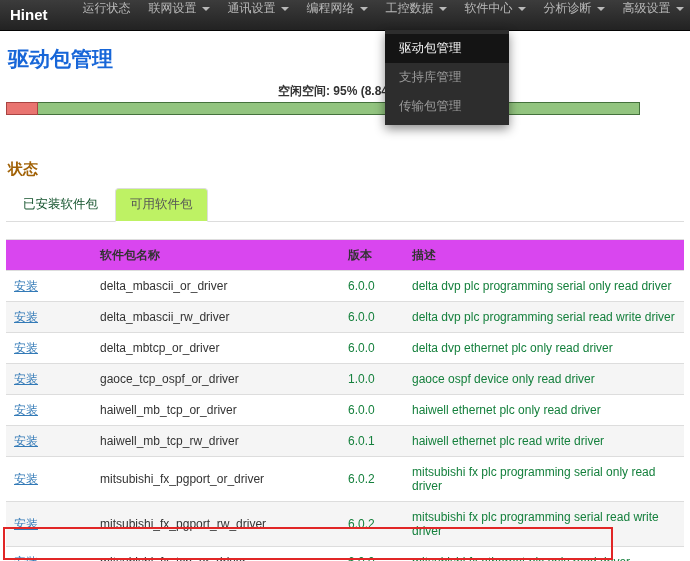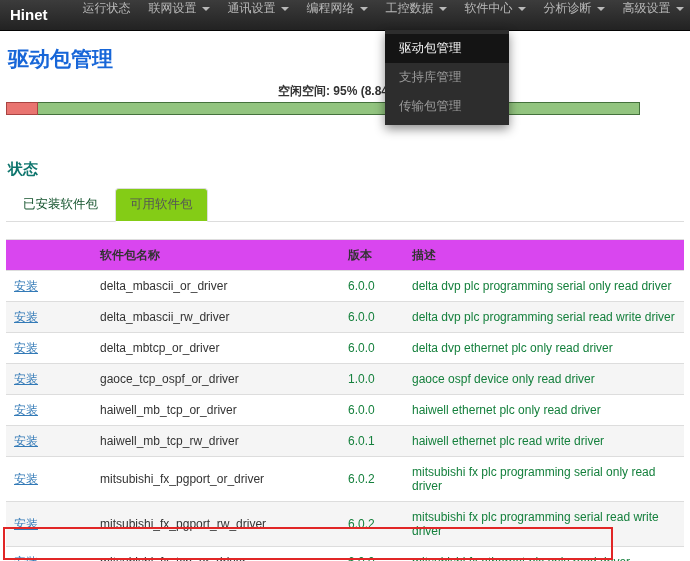--- a/index.html
+++ b/index.html
@@ -36,27 +36,27 @@
   .main{padding:0 6px;}
   .page-title{
     color:#1766d8;font-size:21px;font-weight:bold;line-height:25px;
     margin:15px 0 0 2px;
   }
   .free-line{font-size:12px;font-weight:bold;color:#333;margin:13px 0 4px 2px;line-height:14px;text-align:center;}
   .progress{display:flex;height:13px;width:634px;margin-left:0;}
   .progress .seg{box-sizing:border-box;height:100%;}
   .progress .used{background:#e97470;border:1px solid #a94442;}
   .progress .free{background:#92c47f;border:1px solid #44713c;border-left:none;}
-  .section-heading{font-size:15px;font-weight:bold;color:#0f766e;margin:45px 0 8px 2px;line-height:18px;}
+  .section-heading{font-size:15px;font-weight:bold;color:#a16207;margin:45px 0 8px 2px;line-height:18px;}
   
   .tabs{display:flex;border-bottom:1px solid #ddd;margin-top:10px;padding-left:2px;}
   .tab{font-size:12.5px;line-height:15px;padding:8px 14px;margin-right:2px;cursor:pointer;}
   .tab.inactive{color:#14532d;border:1px solid transparent;}
   .tab.active{
-    color:#555;background:#84cc16;border:1px solid #ddd;border-bottom-color:#fff;
+    color:#555;background:#bef264;border:1px solid #ddd;border-bottom-color:#fff;
     border-radius:4px 4px 0 0;margin-bottom:-1px;
   }
   
   table{width:100%;border-collapse:collapse;margin-top:17px;font-size:12px;color:#333;}
   th,td{border-top:1px solid #ddd;padding:8px 8px;text-align:left;vertical-align:middle;line-height:14px;}
   thead th{background:#d946ef;font-weight:bold;color:#333;}
   tbody tr:nth-child(even){background:#f5f5f5;}
   tbody tr:last-child td{border-bottom:1px solid #ddd;}
   col.c-action{width:86px;}
   col.c-name{width:248px;}

